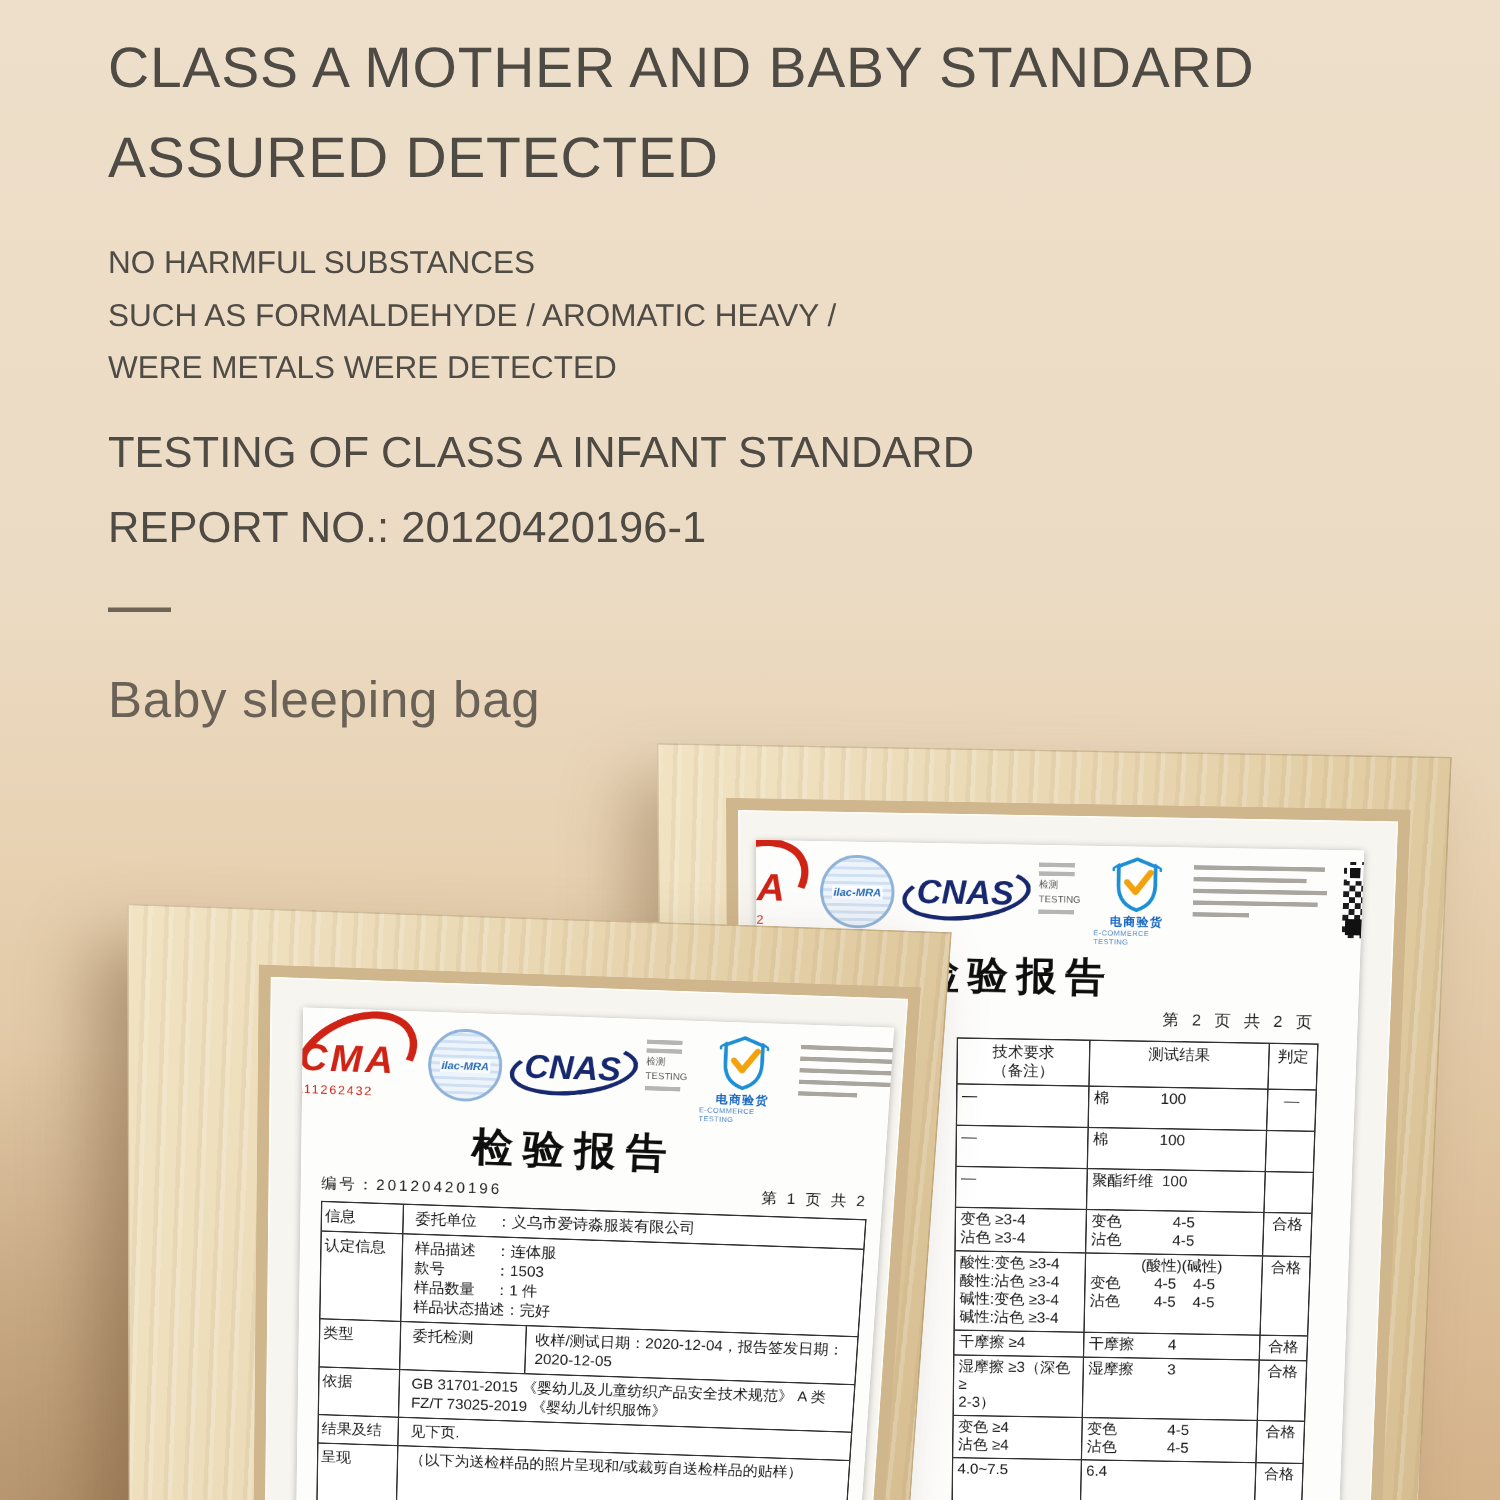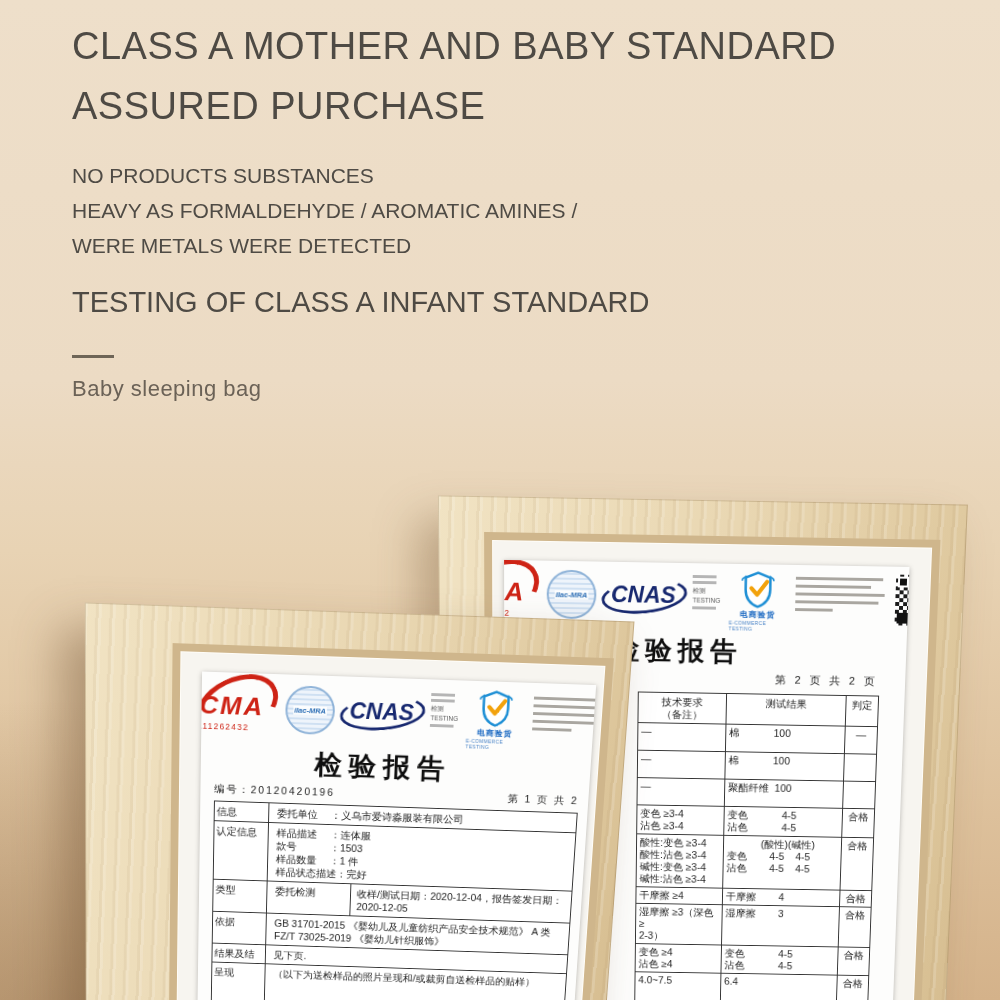--- a/index.html
+++ b/index.html
@@ -8,21 +8,21 @@
     background:linear-gradient(180deg,#eedfca 0%,#ecdbc4 38%,#e8d3b4 55%,#e0c5a1 75%,#d4b28a 100%);}
   .stage::after{content:"";position:absolute;inset:0;pointer-events:none;
     background:radial-gradient(60% 46% at 6% 102%,rgba(104,74,42,.32),rgba(104,74,42,0) 70%);}
 
   
   .hero{position:absolute;left:72px;top:16px;width:900px;color:#4e4a44;z-index:5;}
   .h1{font-size:38px;line-height:60px;font-weight:400;letter-spacing:.5px;}
   .sub{margin-top:22px;font-size:21px;line-height:35px;font-weight:400;color:#4f4b45;}
   .h2{margin-top:14px;font-size:29px;line-height:50px;font-weight:400;}
   .dash{margin-top:28px;width:42px;height:3px;background:#6e6557;}
-  .product{margin-top:18px;font-size:22px;color:#6b6257;letter-spacing:.5px;}
+  .product{margin-top:40px;font-size:34px;color:#6b6257;letter-spacing:.5px;}
 
   
   .frame{position:absolute;box-sizing:border-box;
     background:
       repeating-linear-gradient(92deg,rgba(255,255,255,.16) 0 3px,rgba(0,0,0,0) 3px 11px,rgba(139,104,62,.07) 11px 14px),
       linear-gradient(104deg,#f1e3c3 0%,#e9d7b2 45%,#dfc99f 80%,#d6bd90 100%);
     box-shadow:-20px 24px 40px rgba(108,78,44,.35), inset 0 0 0 1px rgba(120,90,50,.25);}
   .frame-back{left:438px;top:500px;width:530px;height:560px;padding:36px 26px 0 46px;
     transform:perspective(900px) rotateX(-5deg) rotate(1deg);transform-origin:50% 0;z-index:1;}
   .frame-front{left:85px;top:612px;width:550px;height:450px;padding:38px 18px 0 88px;
@@ -97,28 +97,29 @@
   .t1c.split .b{padding:3px 0 3px 6px;border-left:1px solid #333;}
   .t1r.last .t1c{min-height:46px;}
 </style>
 </head>
 <body>
 
 <div class="stage">
 
   <div class="hero">
     <div class="h1">CLASS A MOTHER AND BABY STANDARD</div>
-    <div class="h1">ASSURED PURCHASE</div>
+    <div class="h1">ASSURED DETECTED</div>
     <div class="sub">
-      <div>NO PRODUCTS SUBSTANCES</div>
-      <div>HEAVY AS FORMALDEHYDE / AROMATIC AMINES /</div>
+      <div>NO HARMFUL SUBSTANCES</div>
+      <div>SUCH AS FORMALDEHYDE / AROMATIC HEAVY /</div>
       <div>WERE METALS WERE DETECTED</div>
     </div>
     <div class="h2">
       <div>TESTING OF CLASS A INFANT STANDARD</div>
+      <div>REPORT NO.: 20120420196-1</div>
     </div>
     <div class="dash"></div>
     <div class="product">Baby sleeping bag</div>
   </div>
 
   <div class="frame frame-back">
     <div class="mat">
       <div class="paper">
         <div class="logos">
           <div class="cma clip2">

